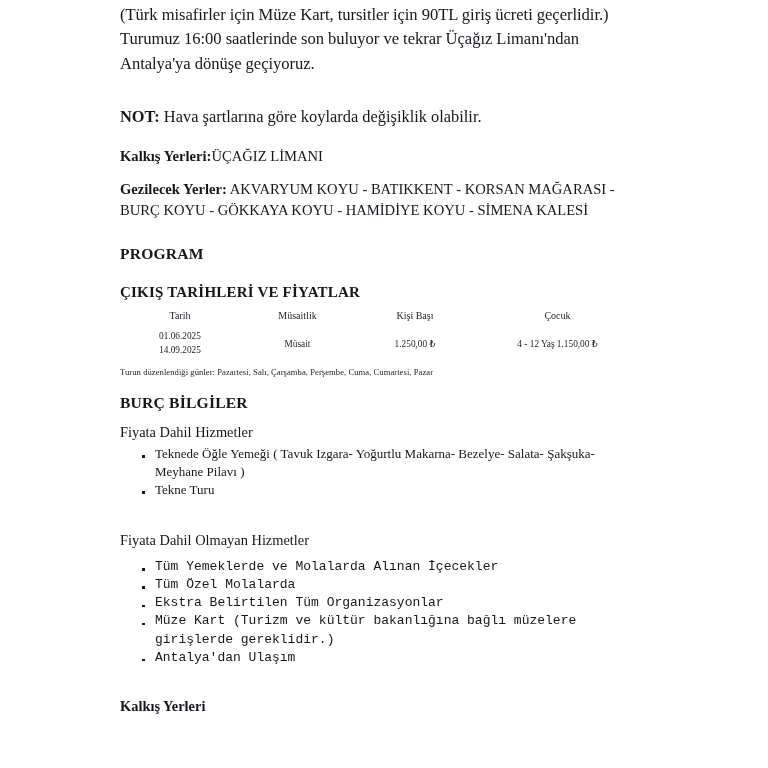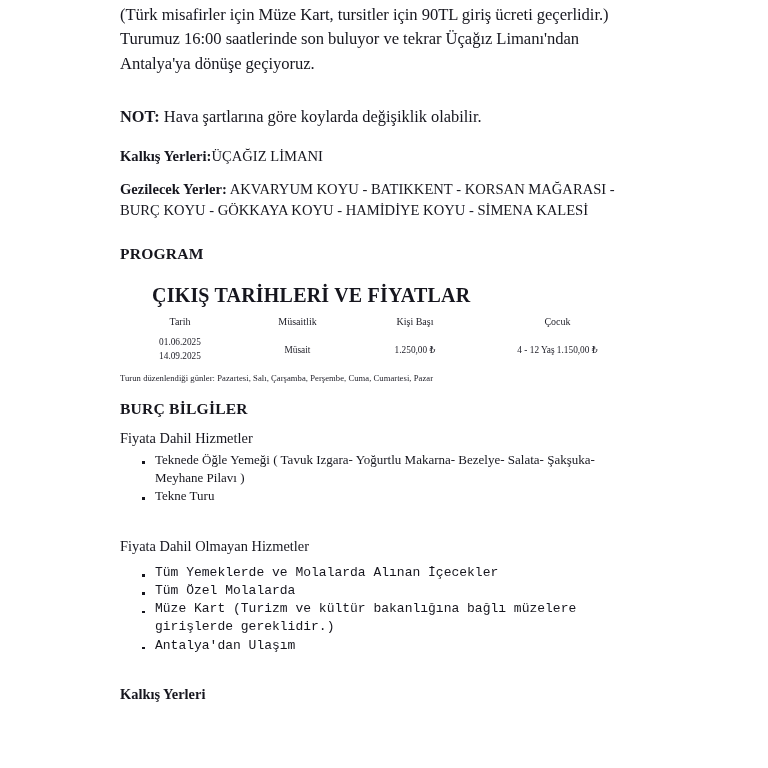--- a/index.html
+++ b/index.html
@@ -61,23 +61,22 @@
 
   
   h2.section {
     font-size: 15.6px;
     font-weight: bold;
     margin: 0;
     padding-top: 24px;
     letter-spacing: 0.2px;
   }
   h2.section.prices {
-    font-size: 20px;
+    font-size: 15px;
     padding-top: 21px;
-    margin-left: 32px;
   }
   h2.section.other {
     font-size: 15.6px;
     padding-top: 17px;
   }
 
   h3.subsection {
     font-size: 14.4px;
     font-weight: normal;
     margin: 0;
@@ -209,19 +208,20 @@
   <ul class="items">
     <li>Teknede Öğle Yemeği ( Tavuk Izgara- Yoğurtlu Makarna- Bezelye- Salata- Şakşuka- Meyhane Pilavı )</li>
     <li>Tekne Turu</li>
   </ul>
 
   <h3 class="subsection excluded">Fiyata Dahil Olmayan Hizmetler</h3>
 
   <ul class="items excluded">
     <li>Tüm Yemeklerde ve Molalarda Alınan İçecekler</li>
     <li>Tüm Özel Molalarda</li>
+    <li>Ekstra Belirtilen Tüm Organizasyonlar</li>
     <li>Müze Kart (Turizm ve kültür bakanlığına bağlı müzelere girişlerde gereklidir.)</li>
     <li>Antalya'dan Ulaşım</li>
   </ul>
 
   <h3 class="departure">Kalkış Yerleri</h3>
 
 </div>
 
 </body></html>

